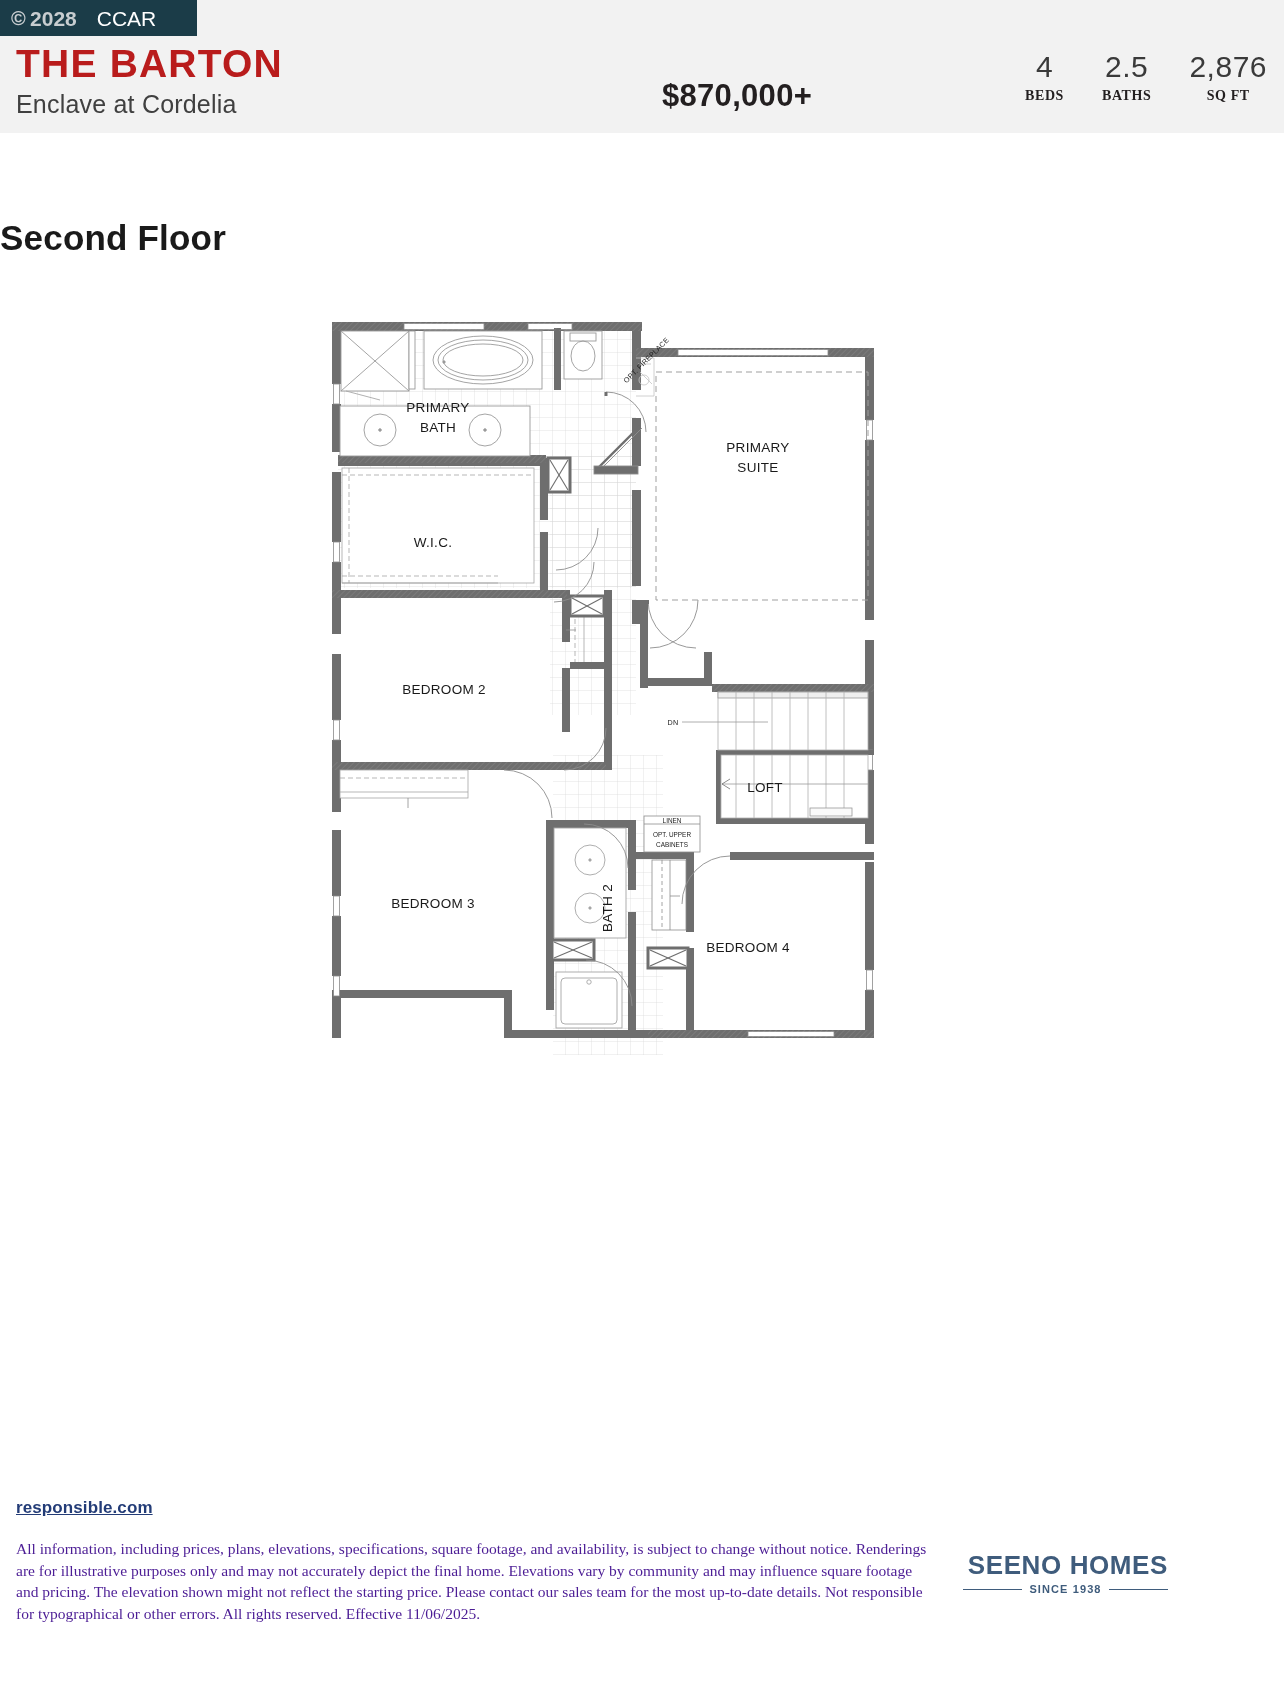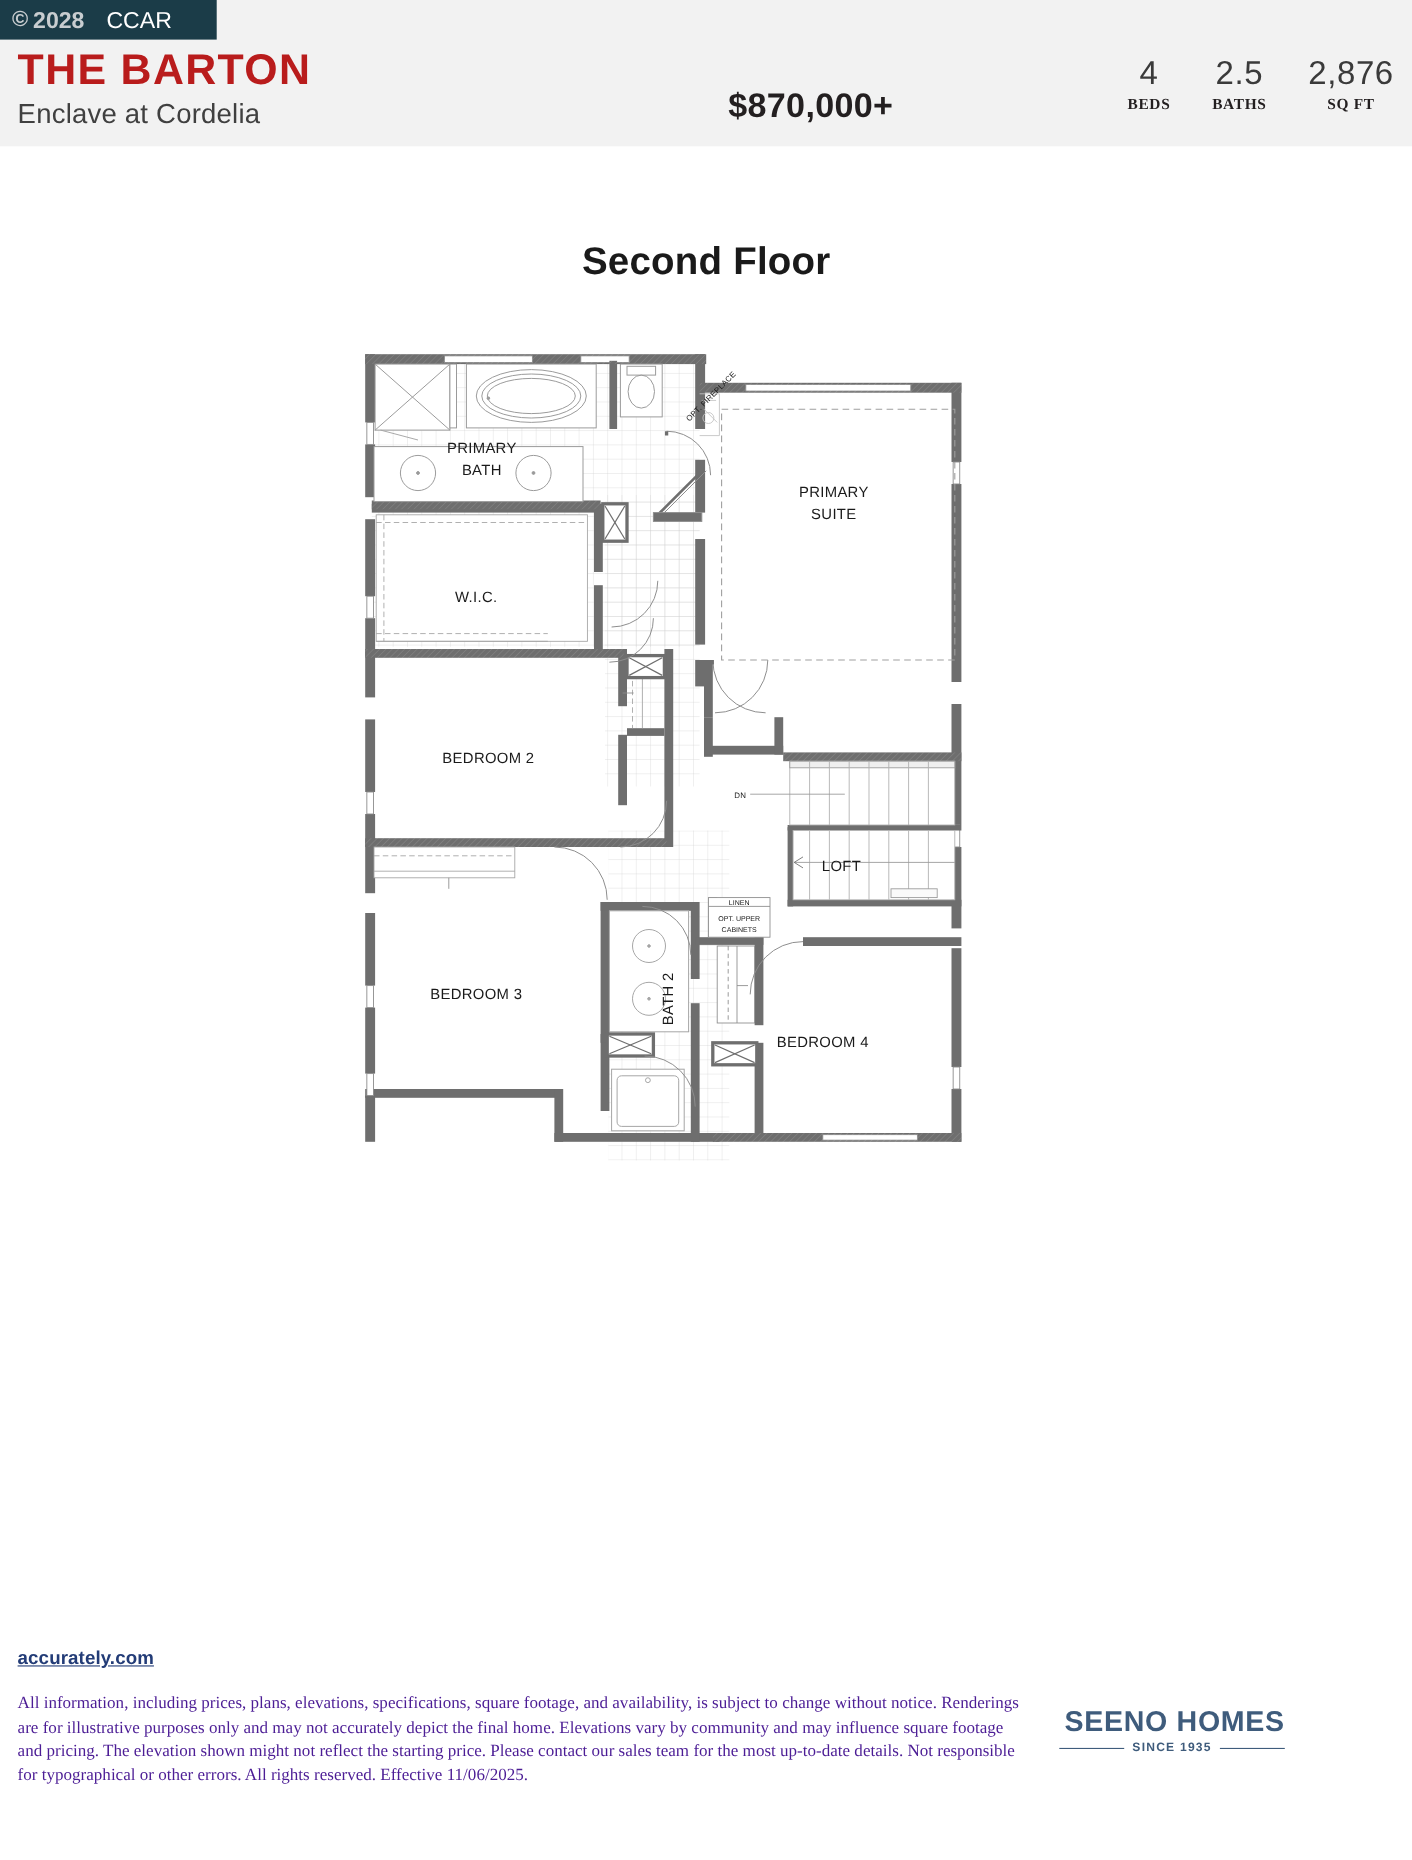--- a/index.html
+++ b/index.html
@@ -70,21 +70,21 @@
     line-height:1; letter-spacing:.5px;
   }
   .stat-lbl {
     font-size:14px; font-weight:700; color:#231f20;
     letter-spacing:.6px; margin-top:7px; line-height:1;font-family:Liberation Serif, serif;
   }
 
   
   .floor-title {
     position:absolute; left:0; top:218px; width:1284px;
-    text-align:center;
+    text-align:left;
     font-size:35px; font-weight:700;
     color:#1a1a1a; letter-spacing:.2px;
   }
 
   
   #plan-wrap {
     position:absolute; left:318px; top:300px;
     width:570px; height:760px;
   }
   #plan-svg { display:block; width:570px; height:760px; }
@@ -486,26 +486,26 @@
 
         <text class="rlabel-xs" x="354" y="537">OPT. UPPER</text>
 
         <text class="rlabel-xs" x="354" y="547">CABINETS</text>
       </g>
 
     </g>
   </svg>
   </div>
 
-  <a class="site-url" href="#">accurately.com</a>
+  <a class="site-url" href="#">responsible.com</a>
 
   <div class="disclaimer">All information, including prices, plans, elevations, specifications, square footage, and availability, is subject to change without notice. Renderings are for illustrative purposes only and may not accurately depict the final home. Elevations vary by community and may influence square footage and pricing. The elevation shown might not reflect the starting price. Please contact our sales team for the most up-to-date details. Not responsible for typographical or other errors. All rights reserved. Effective 11/06/2025.</div>
 
   <div class="seeno-logo">
     <div class="seeno-name">SEENO HOMES</div>
     <div class="seeno-since-row">
       <span class="seeno-rule"></span>
-      <span class="seeno-since">SINCE 1935</span>
+      <span class="seeno-since">SINCE 1938</span>
       <span class="seeno-rule"></span>
     </div>
   </div>
 
 </div>
 
 </body></html>

